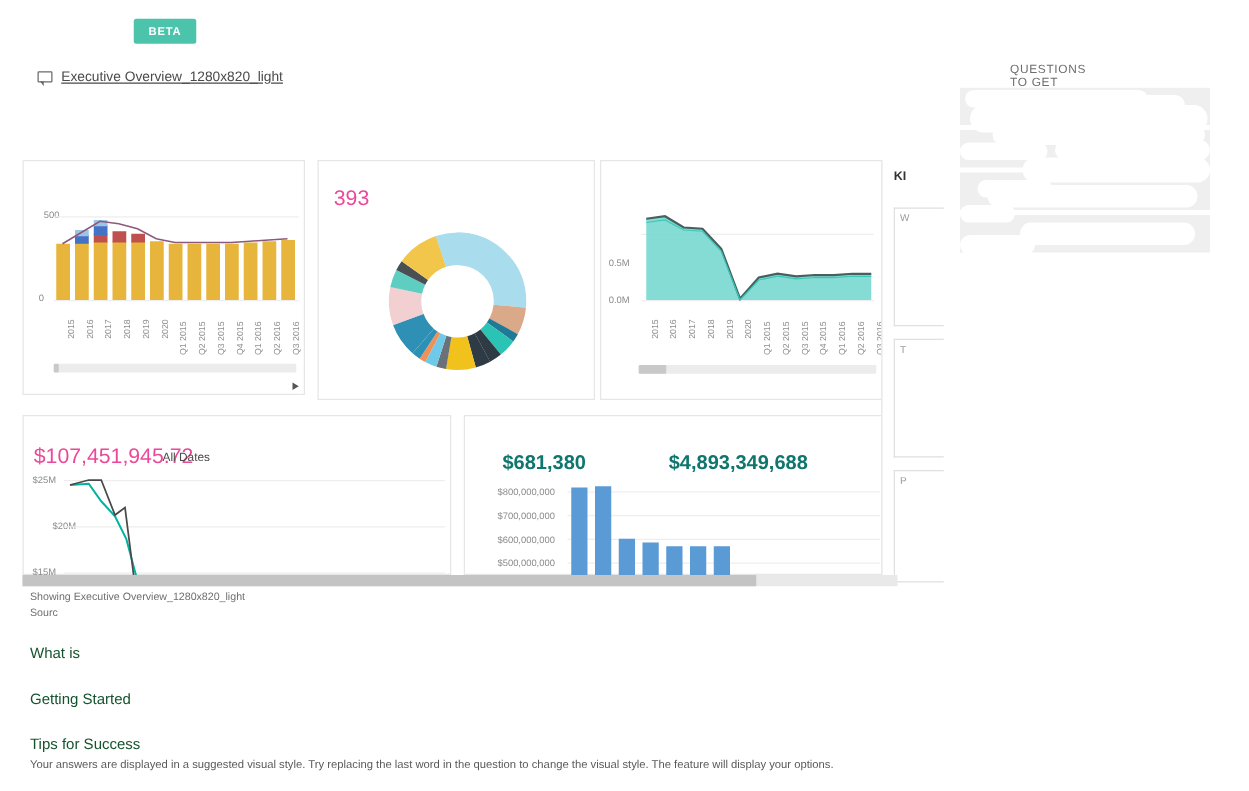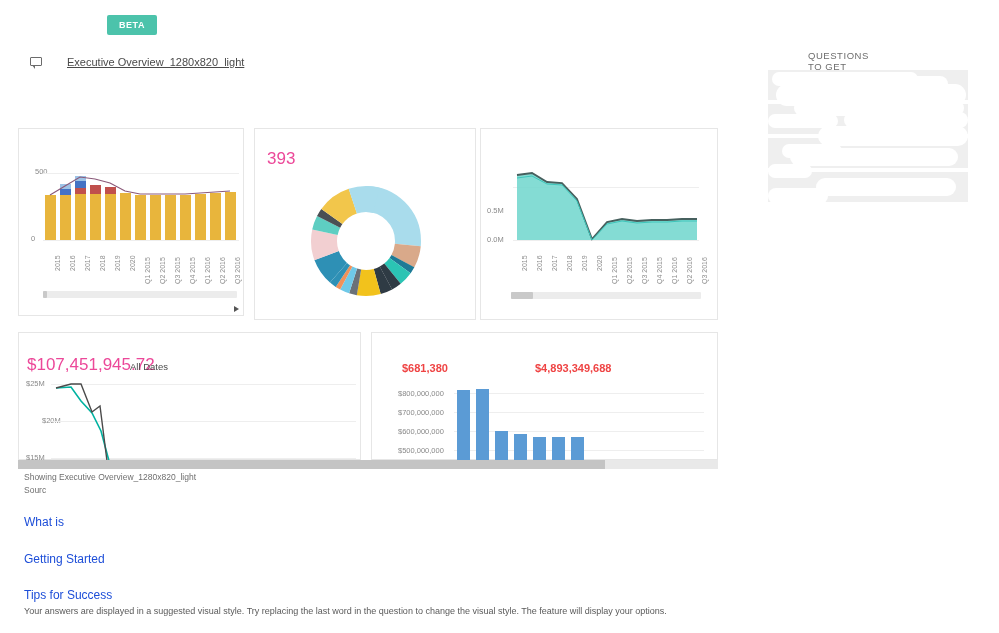--- a/index.html
+++ b/index.html
@@ -20,21 +20,21 @@
     background: #4cc3ab;
     border-radius: 2px;
     color: #ffffff;
     font-size: 9px; font-weight: bold; letter-spacing: .6px;
     display: flex; align-items: center; justify-content: center;
   }
 
   
   .report-link-row {
     position: absolute; left: 30px; top: 56px;
-    display: flex; align-items: center; gap: 24px;
+    display: flex; align-items: center; gap: 6px;
   }
   .chat-icon { width: 13px; height: 11px; position: relative; }
   .chat-icon .bub {
     position: absolute; left: 0; top: 0; width: 12px; height: 9px;
     border: 1.3px solid #6b6b6b; border-radius: 1px;
   }
   .chat-icon .tail {
     position: absolute; left: 2px; top: 8px;
     width: 0; height: 0;
     border-left: 3px solid transparent;
@@ -97,21 +97,21 @@
     position: absolute; width: 0; height: 0;
     border-left: 5px solid #555;
     border-top: 3.5px solid transparent;
     border-bottom: 3.5px solid transparent;
   }
 
   .big-num {
     position: absolute; font-size: 17px; color: #ec4899; font-weight: 400;
   }
   .kpi-num {
-    position: absolute; font-size: 11px; color: #ef4444; font-weight: bold;
+    position: absolute; font-size: 16px; color: #0f766e; font-weight: bold;
   }
   .sub-lbl {
     position: absolute; font-size: 9.5px; color: #4a4a4a;
   }
 
   
   .kpi-panel {
     position: absolute; left: 705px; top: 128px;
     width: 46px; height: 338px;
     border-left: 1px solid #e3e3e3;
@@ -140,21 +140,21 @@
     position: absolute; left: 0; top: 0;
     width: 587px; height: 9px; background: #c4c4c4;
   }
 
   
   .caption {
     position: absolute; font-size: 8.5px; color: #6f6f6f;
   }
 
   .sec-head {
-    position: absolute; font-size: 12px; color: #1d4ed8; font-weight: 400;
+    position: absolute; font-size: 12px; color: #14532d; font-weight: 400;
   }
   .sec-body {
     position: absolute; font-size: 9px; color: #5a5a5a; line-height: 1.3;
   }
 </style>
 </head>
 <body>
 
 <div id="root">
 
@@ -344,20 +344,32 @@
         <div class="bluebar" style="left:104px;top:56px;width:13px;height:72px;"></div>
         <div class="bluebar" style="left:123px;top:98px;width:13px;height:30px;"></div>
         <div class="bluebar" style="left:142px;top:101px;width:13px;height:27px;"></div>
         <div class="bluebar" style="left:161px;top:104px;width:13px;height:24px;"></div>
         <div class="bluebar" style="left:180px;top:104px;width:13px;height:24px;"></div>
         <div class="bluebar" style="left:199px;top:104px;width:13px;height:24px;"></div>
       </div>
     </div>
   </div>
 
+  <div class="kpi-panel">
+    <div class="kpi-panel-title">KI</div>
+    <div class="kpi-box" style="top:38px;height:95px;">
+      <span>W</span>
+    </div>
+    <div class="kpi-box" style="top:143px;height:95px;">
+      <span>T</span>
+    </div>
+    <div class="kpi-box" style="top:248px;height:90px;">
+      <span>P</span>
+    </div>
+  </div>
 
   <div class="page-scroll-track">
     <div class="page-scroll-thumb"></div>
   </div>
 
   <div class="caption" style="left:24px;top:472px;">Showing Executive Overview_1280x820_light</div>
   <div class="caption" style="left:24px;top:485px;">Sourc</div>
 
   <div class="sec-head" style="left:24px;top:515px;">What is</div>
 

